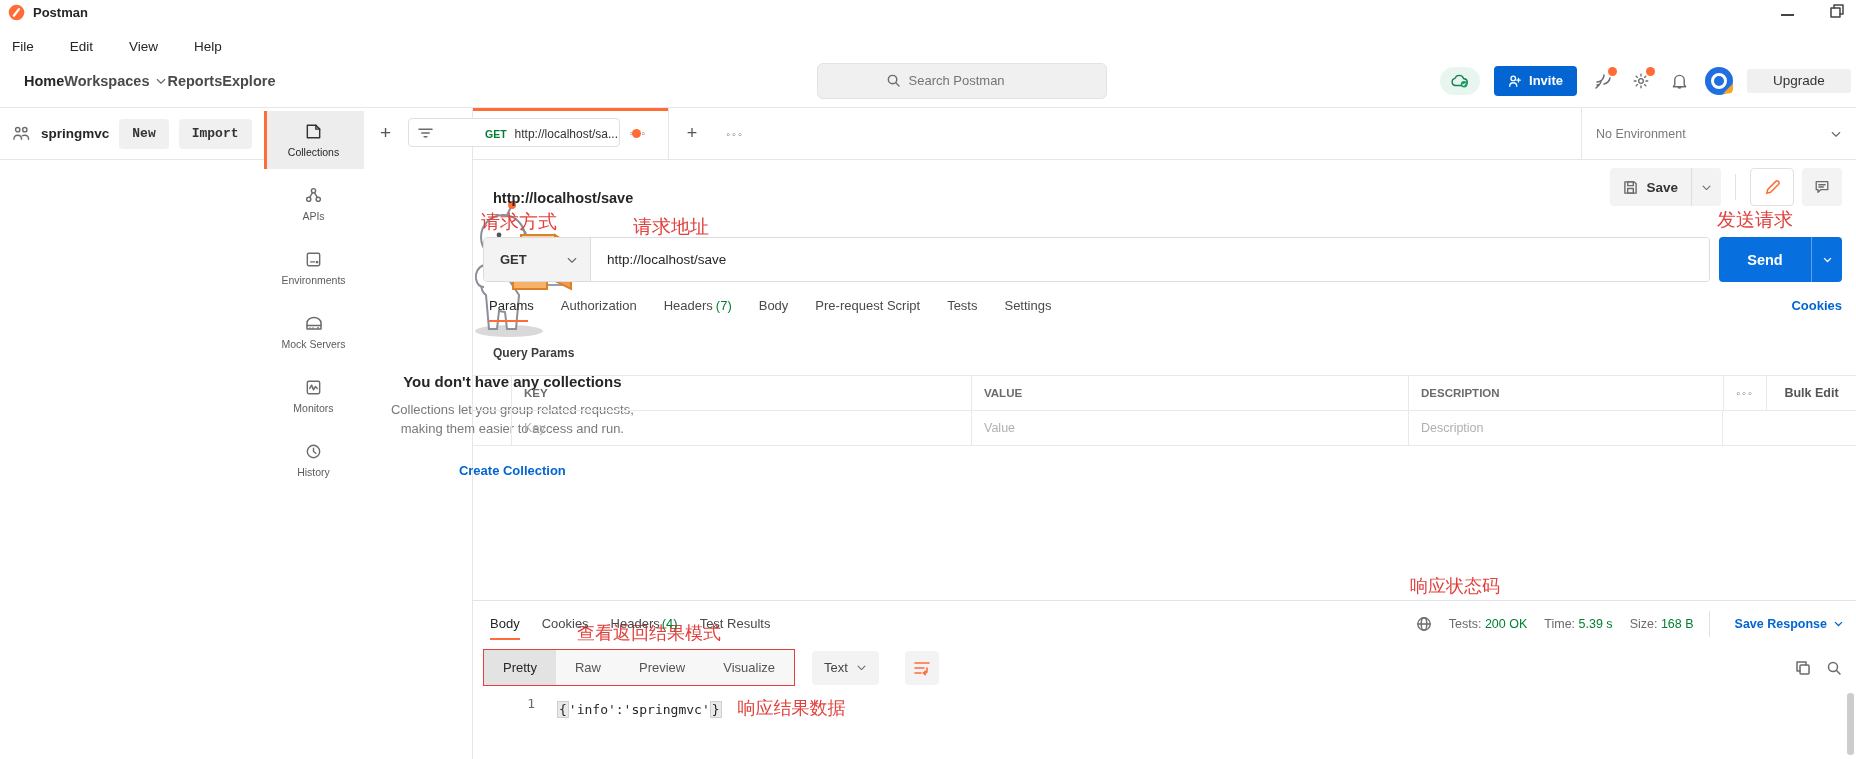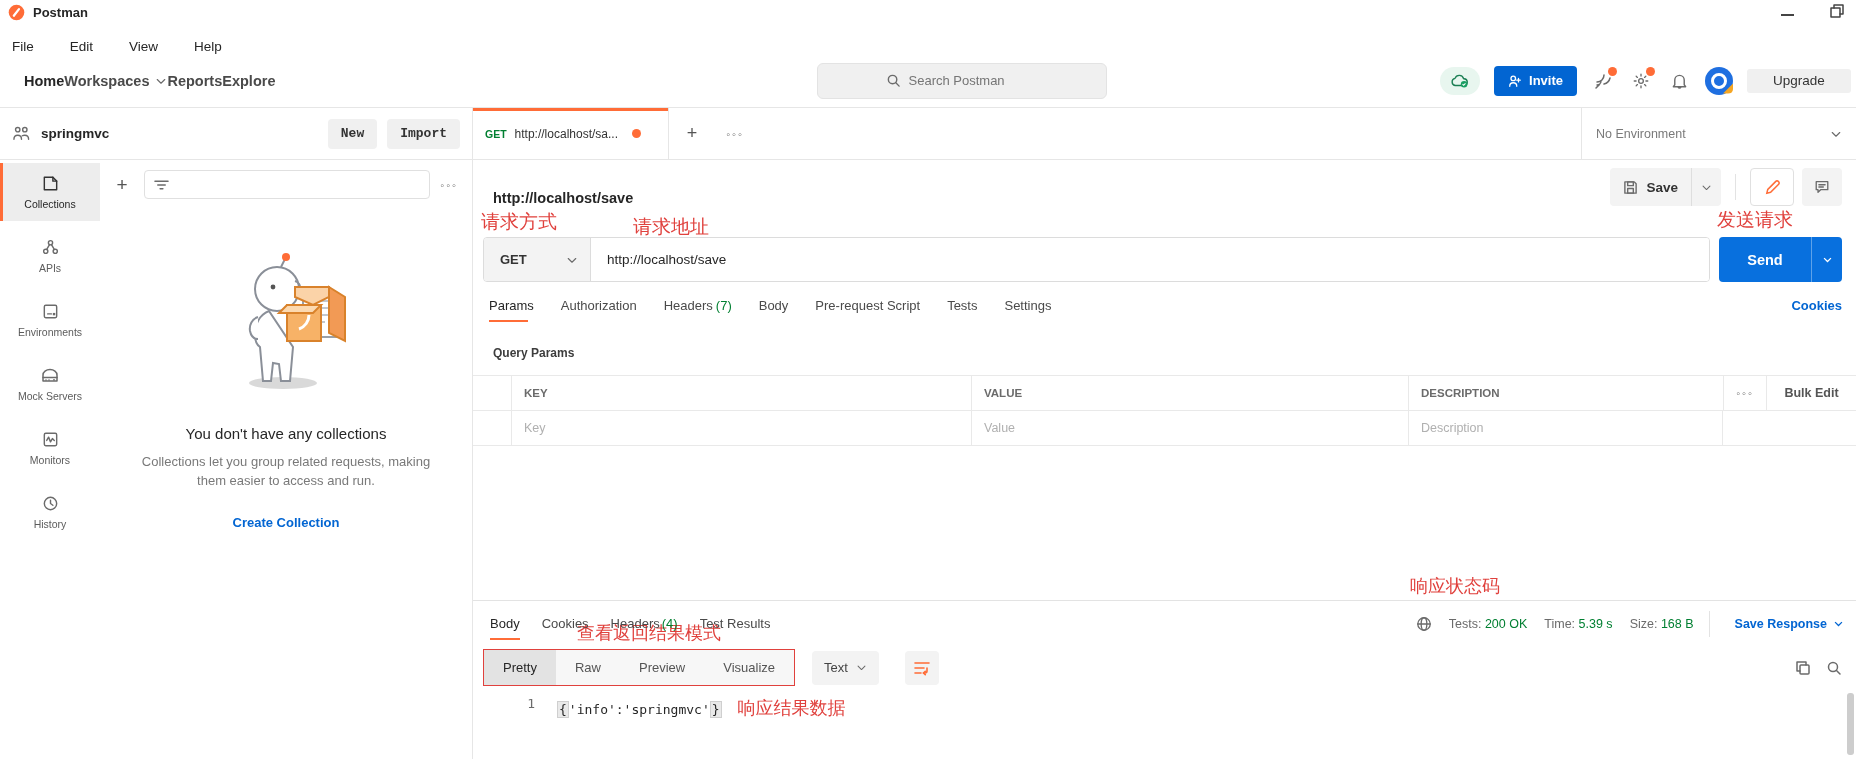--- a/index.html
+++ b/index.html
@@ -29,37 +29,37 @@
   .invite-btn { height:30px; padding:0 14px; background:#0265d2; color:#fff; border:none; border-radius:4px; font-size:13px; font-weight:700; display:flex; align-items:center; gap:7px; }
   .icon-btn { position:relative; width:24px; height:24px; display:flex; align-items:center; justify-content:center; }
   .badge-dot { position:absolute; top:-2px; right:-2px; width:9px; height:9px; border-radius:50%; background:#ff6c37; }
   .avatar { width:28px; height:28px; border-radius:50%; background:#1f6fe0; position:relative; display:flex; align-items:center; justify-content:center; }
   .avatar-ring { width:16px; height:16px; border:3.5px solid #fff; border-radius:50%; }
   .avatar-bite { position:absolute; bottom:1px; right:0px; width:10px; height:10px; background:#f5a623; clip-path:polygon(100% 0,100% 100%,0 100%); border-radius:0 0 5px 0; }
   .upgrade-btn { height:24px; width:104px; background:#f0f0f0; border:none; border-radius:3px; font-size:13.5px; color:#333; font-family:"Liberation Sans",sans-serif; }
 
   
   .content { display:flex; height:651px; }
-  .left { width:473px; border-right:1px solid #e6e6e6; display:flex; flex-direction:column; }
+  .left { width:473px; border-right:1px solid #e6e6e6; display:flex; flex-direction:row; }
   .ws-header { height:52px; border-bottom:1px solid #e6e6e6; display:flex; align-items:center; padding:0 12px; gap:10px; }
   .ws-name { font-size:13.5px; font-weight:700; color:#262626; flex:1; }
   .sm-btn { height:30px; padding:0 13px; background:#f0f0f0; border:none; border-radius:4px; font-size:13px; font-weight:600; color:#333; font-family:Liberation Mono, monospace; }
   .left-body { flex:1; display:flex; min-height:0; }
   .rail { width:100px; padding-top:3px; }
   .rail-item { height:58px; margin-bottom:6px; display:flex; flex-direction:column; align-items:center; justify-content:center; gap:5px; position:relative; }
   .rail-item .lbl { font-size:10.5px; color:#5c5c5c; }
   .rail-item.active { background:#ededed; }
   .rail-item.active::before { content:""; position:absolute; left:0; top:0; bottom:0; width:3px; background:#ff6c37; }
   .panel { flex:1; display:flex; flex-direction:column; padding-top:10px; }
   .panel-toolbar { display:flex; align-items:center; gap:10px; padding:0 14px 0 10px; }
   .plus-btn { font-size:19px; color:#555; width:24px; text-align:center; background:none; border:none; }
   .filterbox { flex:1; height:29px; border:1px solid #e0e0e0; border-radius:4px; display:flex; align-items:center; padding:0 9px; background:#fff; }
   .dots { color:#6b6b6b; font-size:11px; letter-spacing:2px; }
   .empty { margin-top:52px; text-align:center; padding:0 26px; }
-  .empty-title { font-size:15px; font-weight:400; color:#262626; margin-top:22px; }
+  .empty-title { font-size:15px; font-weight:700; color:#262626; margin-top:22px; }
   .empty-desc { font-size:13px; color:#797979; line-height:1.45; margin-top:11px; }
   .empty-cta { display:inline-block; margin-top:24px; font-size:13px; font-weight:700; color:#0265d2; }
 
   .right { flex:1; display:flex; flex-direction:column; min-width:0; }
   .tabstrip { height:52px; border-bottom:1px solid #e6e6e6; display:flex; align-items:stretch; }
   .req-tab { width:196px; border-right:1px solid #e6e6e6; position:relative; display:flex; align-items:center; gap:8px; padding:0 12px; }
   .req-tab::before { content:""; position:absolute; top:0; left:0; right:0; height:3px; background:#ff6c37; }
   .req-tab .mth { font-size:10.5px; font-weight:700; color:#007f31; }
   .req-tab .ttl { font-size:12px; color:#333; }
   .unsaved-dot { width:9px; height:9px; border-radius:50%; background:#ff6c37; margin-left:6px; }

